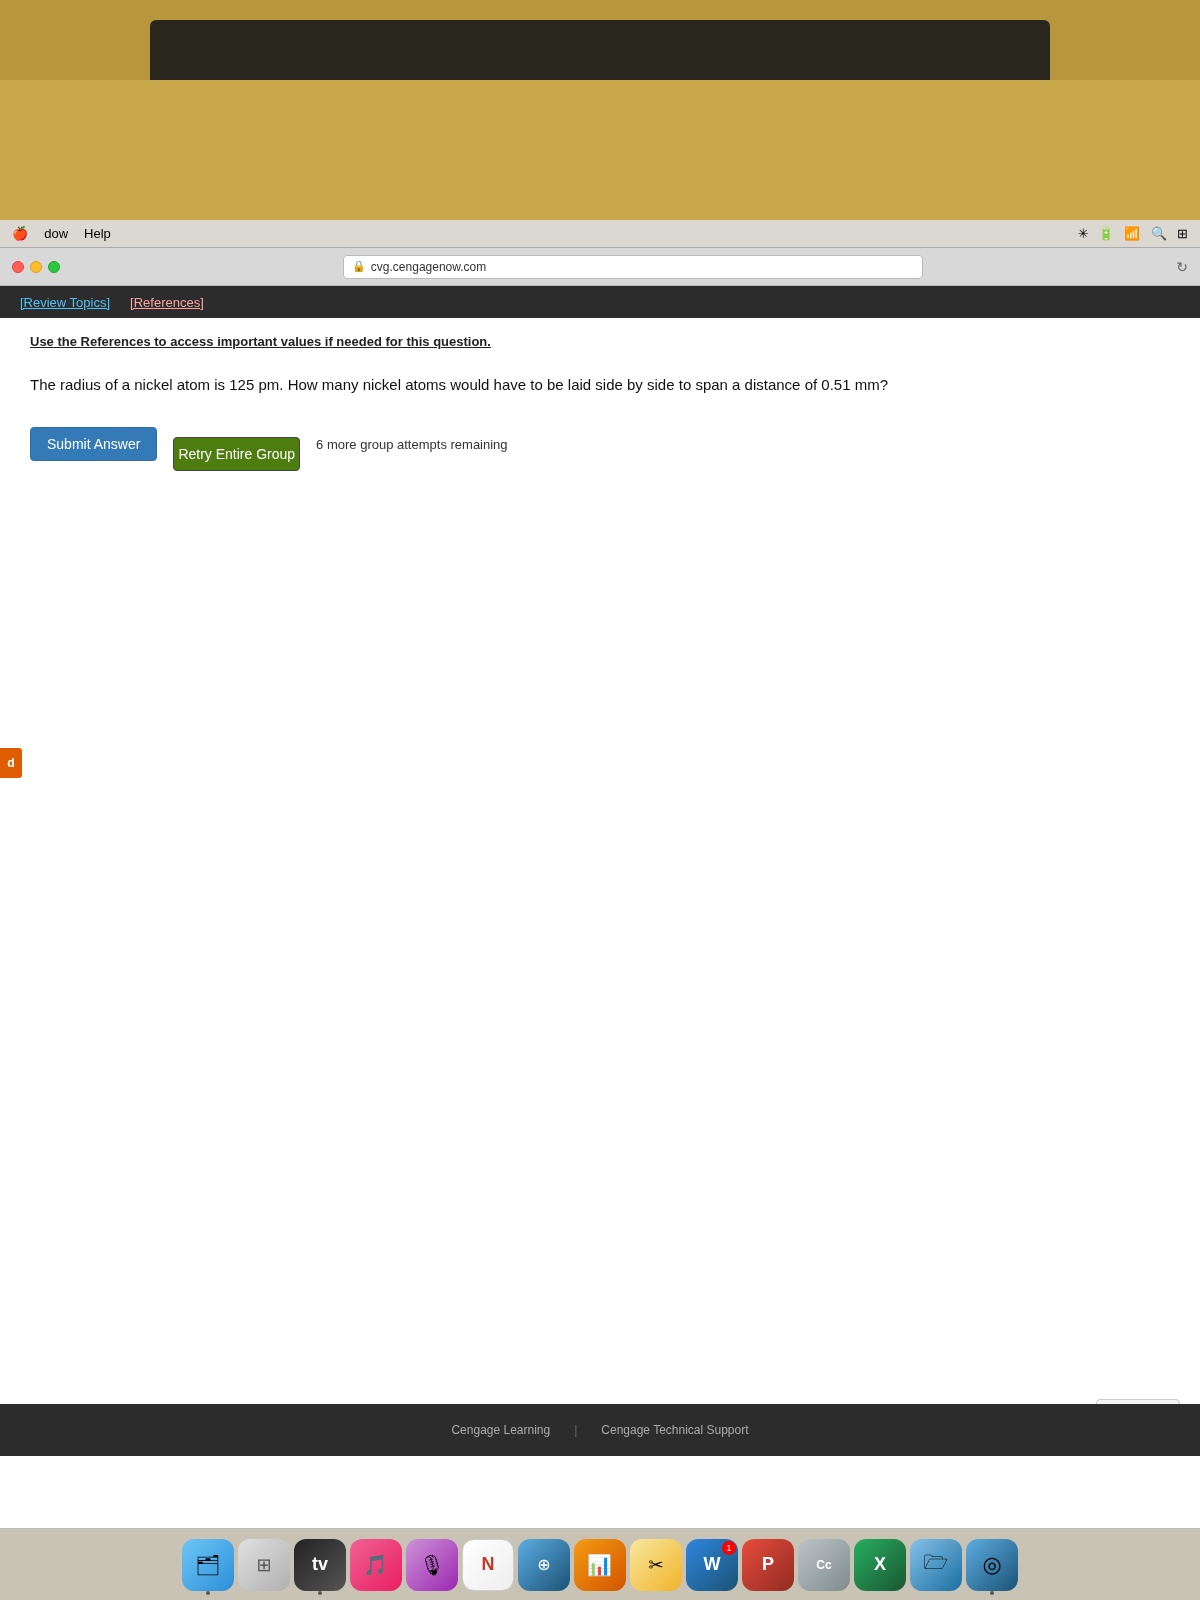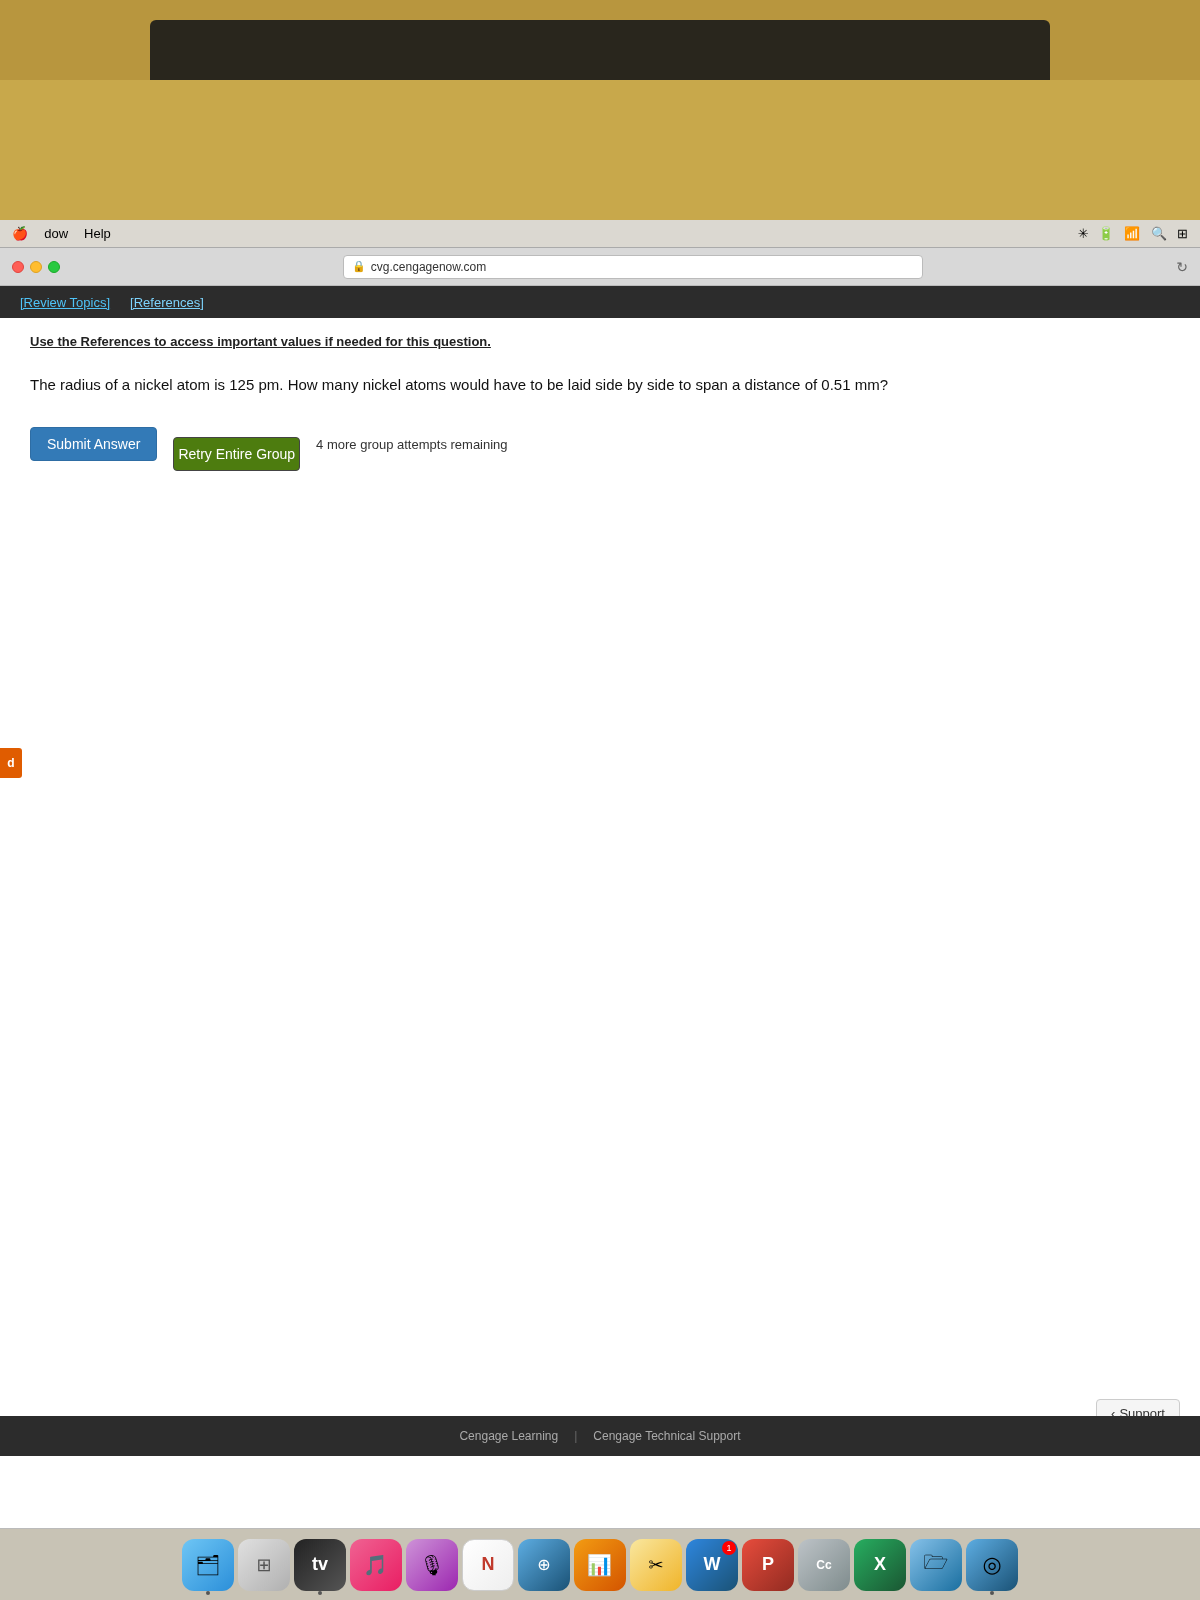--- a/index.html
+++ b/index.html
@@ -118,21 +118,21 @@
       align-items: center;
       padding: 0 20px;
       gap: 20px;
     }
     .nav-link {
       color: #4fc3f7;
       font-size: 13px;
       text-decoration: underline;
       cursor: pointer;
     }
-    .nav-link.references { color: #7dd3fc; text-decoration: underline; }
+    .nav-link.references { color: #fca5a5; text-decoration: underline; }
 
     
     .content-area {
       width: 100%;
       padding: 16px 30px 20px 30px;
       background: #fff;
       min-height: 500px;
     }
 
     .references-note {
@@ -242,25 +242,25 @@
     .side-tab-letter {
       color: #fff;
       font-size: 12px;
       font-weight: bold;
     }
 
     
     .browser-footer {
       width: 100%;
       background: #2c2c2c;
-      height: 40px;
-      display: flex;
-      align-items: center;
-      justify-content: center;
-      gap: 16px;
+      height: 52px;
+      display: flex;
+      align-items: center;
+      justify-content: center;
+      gap: 24px;
       position: absolute;
       bottom: 72px;
     }
     .footer-link {
       color: #aaa;
       font-size: 12px;
       cursor: pointer;
       text-decoration: none;
     }
     .footer-separator {
@@ -382,21 +382,21 @@
 
     <div style="margin-bottom:20px;">
       <p class="question-text">
         The radius of a <strong>nickel</strong> atom is <strong>125</strong> pm. How many <strong>nickel</strong> atoms would have to be laid side by side to span a distance of <strong>0.51</strong> mm?
       </p>
     </div>
 
     <div class="button-row">
       <button class="btn-submit">Submit Answer</button>
       <button class="btn-retry">Retry Entire Group</button>
-      <span class="attempts-text">4 more group attempts remaining</span>
+      <span class="attempts-text">6 more group attempts remaining</span>
     </div>
   </div>
 
   <div class="side-tab">
     <span class="side-tab-letter">d</span>
   </div>
 
   <div class="bottom-nav">
     <button class="btn-previous">
       <span>‹</span>

